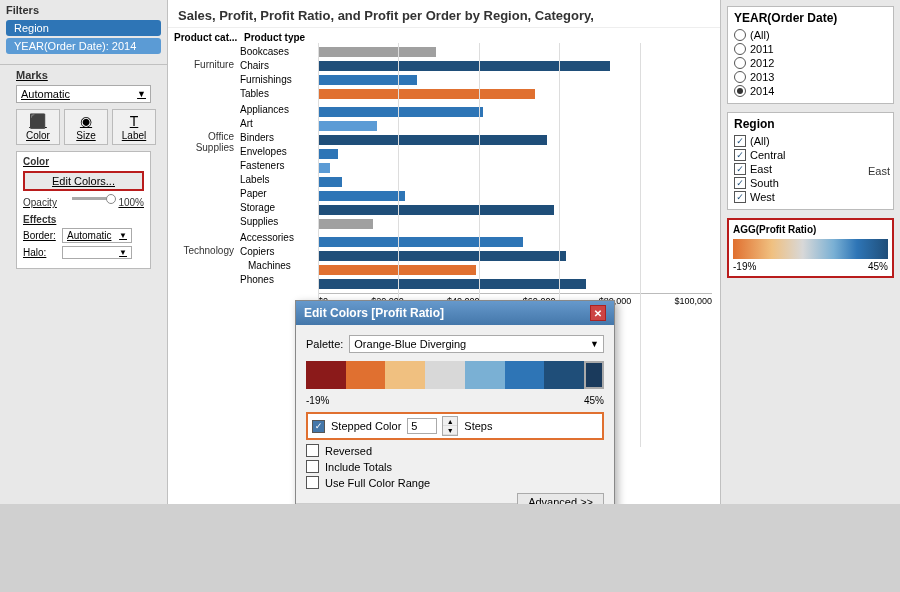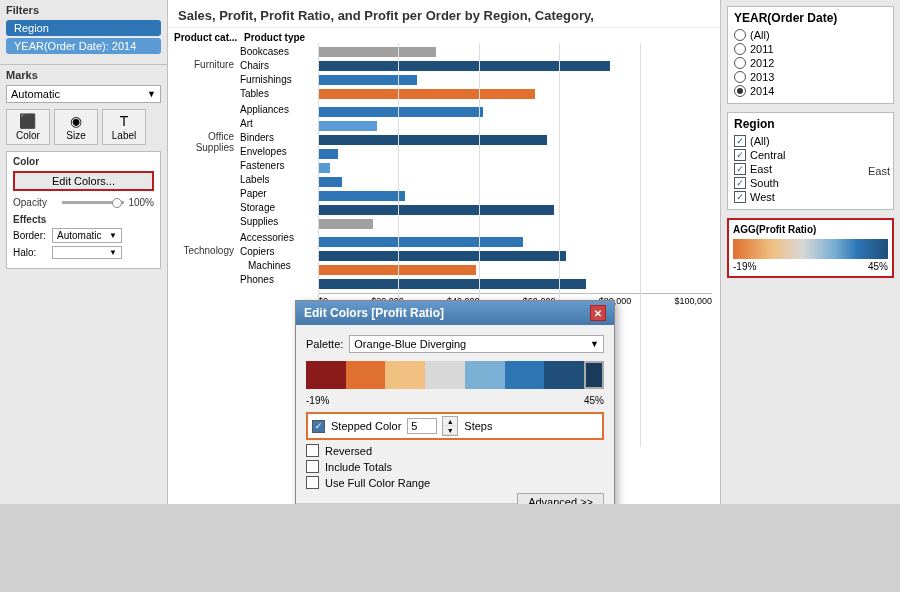--- a/index.html
+++ b/index.html
@@ -8,35 +8,35 @@
     .main-container { display: flex; width: 900px; height: 504px; background: #e8e8e8; }
     
     
     .left-panel { width: 168px; background: #e8e8e8; border-right: 1px solid #c0c0c0; flex-shrink: 0; }
     
     .filters-section { padding: 4px 6px; }
     .section-title { font-size: 11px; font-weight: bold; color: #333; margin-bottom: 4px; }
     .filter-pill { background: #5b9bd5; color: white; border-radius: 3px; padding: 2px 8px; font-size: 11px; margin-bottom: 2px; cursor: pointer; }
     .filter-pill.active { background: #2e75b6; }
     
-    .marks-section { padding: 4px 6px; border-top: 1px solid #c0c0c0; margin-top: 4px; }
+    .marks-section { padding: 4px 16px; border-top: 1px solid #c0c0c0; margin-top: 4px; text-decoration: underline; }
     
     .marks-dropdown { display: flex; align-items: center; border: 1px solid #aaa; background: white; padding: 2px 4px; margin-bottom: 6px; cursor: pointer; font-size: 11px; }
     .marks-dropdown .label { flex: 1; }
     .marks-dropdown .arrow { font-size: 9px; }
     
     .marks-icons { display: flex; gap: 4px; margin-bottom: 6px; }
     .mark-icon-btn { display: flex; flex-direction: column; align-items: center; border: 1px solid #bbb; background: #f0f0f0; padding: 3px 8px; cursor: pointer; font-size: 10px; min-width: 44px; }
     .mark-icon-btn .icon-sym { font-size: 14px; margin-bottom: 1px; }
     
     .color-section { border: 1px solid #bbb; background: white; padding: 4px 6px; margin-bottom: 4px; }
     .color-title { font-size: 10px; font-weight: bold; color: #333; margin-bottom: 4px; }
     .edit-colors-btn { background: #e8e8e8; border: 2px solid #b91c1c; padding: 2px 10px; font-size: 11px; cursor: pointer; margin-bottom: 6px; display: block; width: 100%; text-align: center; }
     
-    .opacity-row { display: flex; align-items: center; gap: 4px; margin-bottom: 4px; }
+    .opacity-row { display: flex; align-items: flex-start; gap: 4px; margin-bottom: 4px; }
     .opacity-label { font-size: 10px; color: #333; width: 45px; }
     .opacity-slider { flex: 1; height: 3px; background: linear-gradient(to right, #aaa, #aaa); position: relative; }
     .opacity-thumb { width: 10px; height: 10px; background: white; border: 1px solid #888; border-radius: 50%; position: absolute; top: -3px; left: 80%; }
     .opacity-value { font-size: 10px; color: #333; }
     
     .effects-section { padding: 2px 0; }
     .effects-title { font-size: 10px; font-weight: bold; color: #333; margin-bottom: 3px; }
     .effect-row { display: flex; align-items: center; gap: 4px; margin-bottom: 3px; }
     .effect-label { font-size: 10px; width: 35px; }
     .effect-dropdown { border: 1px solid #aaa; background: white; padding: 1px 4px; font-size: 10px; display: flex; align-items: center; min-width: 70px; cursor: pointer; }

